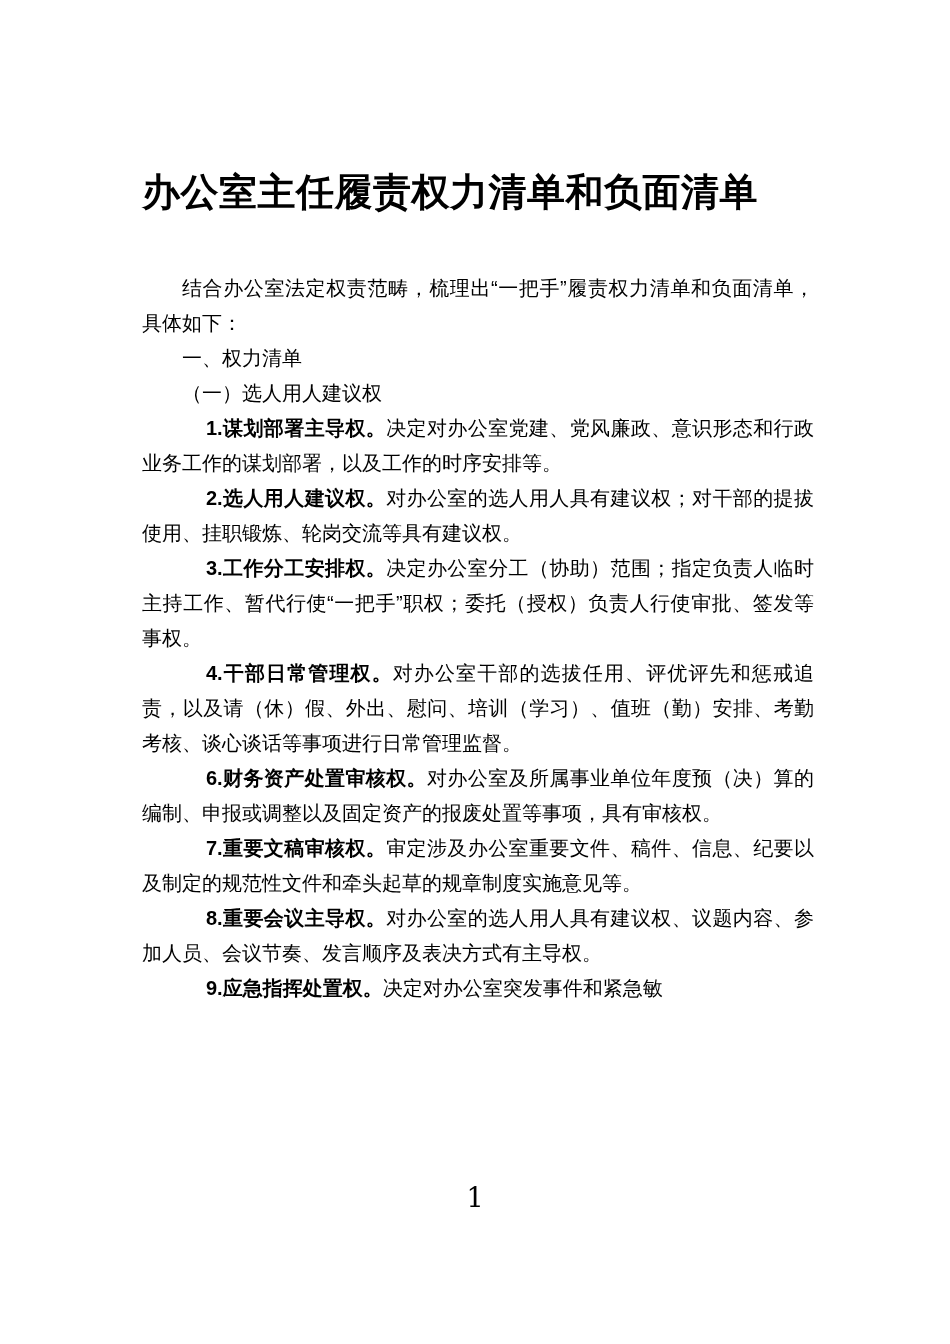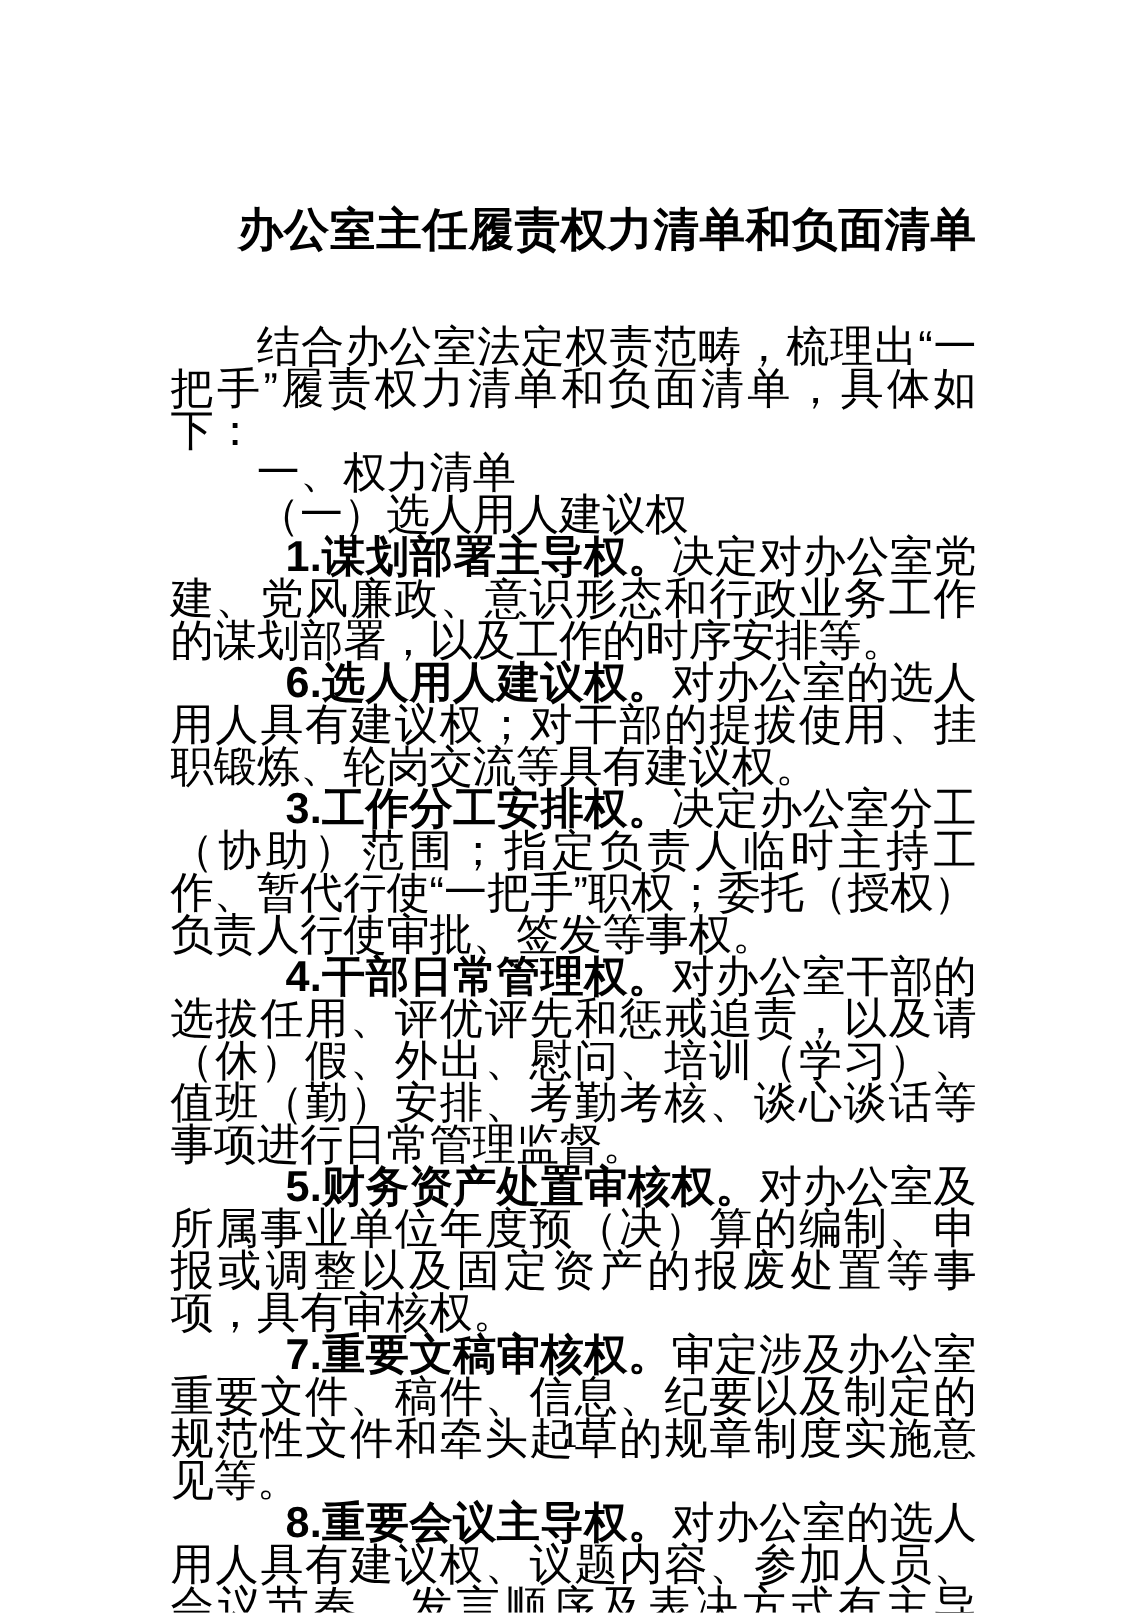--- a/index.html
+++ b/index.html
@@ -17,27 +17,27 @@
     font-family: "Liberation Sans", sans-serif;
     overflow: hidden;
     box-sizing: border-box;
     padding: 168px 136px 0 142px;
   }
   .doc-title {
     margin: 0 0 55px 0;
     font-size: 38px;
     font-weight: 700;
     line-height: 48px;
-    text-align: right;
+    text-align: left;
     letter-spacing: 0.5px;
     white-space: nowrap;
   }
   .para {
     margin: 0;
-    font-size: 36px;
+    font-size: 20px;
     line-height: 35px;
     text-align: justify;
     text-indent: 2em;
     word-break: break-all;
   }
   .para .lead {
     font-weight: 700;
     margin-left: 24px;
   }
   .page-footer {
@@ -60,27 +60,27 @@
   <h1 class="doc-title">办公室主任履责权力清单和负面清单</h1>
 
   <p class="para">结合办公室法定权责范畴，梳理出“一把手”履责权力清单和负面清单，具体如下：</p>
 
   <p class="para">一、权力清单</p>
 
   <p class="para">（一）选人用人建议权</p>
 
   <p class="para"><span class="lead">1.谋划部署主导权。</span><span>决定对办公室党建、党风廉政、意识形态和行政业务工作的谋划部署，以及工作的时序安排等。</span></p>
 
-  <p class="para"><span class="lead">6.选人用人建议权。</span><span>对办公室的选人用人具有建议权；对干部的提拔使用、挂职锻炼、轮岗交流等具有建议权。</span></p>
+  <p class="para"><span class="lead">2.选人用人建议权。</span><span>对办公室的选人用人具有建议权；对干部的提拔使用、挂职锻炼、轮岗交流等具有建议权。</span></p>
 
   <p class="para"><span class="lead">3.工作分工安排权。</span><span>决定办公室分工（协助）范围；指定负责人临时主持工作、暂代行使“一把手”职权；委托（授权）负责人行使审批、签发等事权。</span></p>
 
   <p class="para"><span class="lead">4.干部日常管理权。</span><span>对办公室干部的选拔任用、评优评先和惩戒追责，以及请（休）假、外出、慰问、培训（学习）、值班（勤）安排、考勤考核、谈心谈话等事项进行日常管理监督。</span></p>
 
-  <p class="para"><span class="lead">5.财务资产处置审核权。</span><span>对办公室及所属事业单位年度预（决）算的编制、申报或调整以及固定资产的报废处置等事项，具有审核权。</span></p>
+  <p class="para"><span class="lead">6.财务资产处置审核权。</span><span>对办公室及所属事业单位年度预（决）算的编制、申报或调整以及固定资产的报废处置等事项，具有审核权。</span></p>
 
   <p class="para"><span class="lead">7.重要文稿审核权。</span><span>审定涉及办公室重要文件、稿件、信息、纪要以及制定的规范性文件和牵头起草的规章制度实施意见等。</span></p>
 
   <p class="para"><span class="lead">8.重要会议主导权。</span><span>对办公室的选人用人具有建议权、议题内容、参加人员、会议节奏、发言顺序及表决方式有主导权。</span></p>
 
   <p class="para"><span class="lead">9.应急指挥处置权。</span><span>决定对办公室突发事件和紧急敏</span></p>
 
   <div class="page-footer">1</div>
 
 </div>

